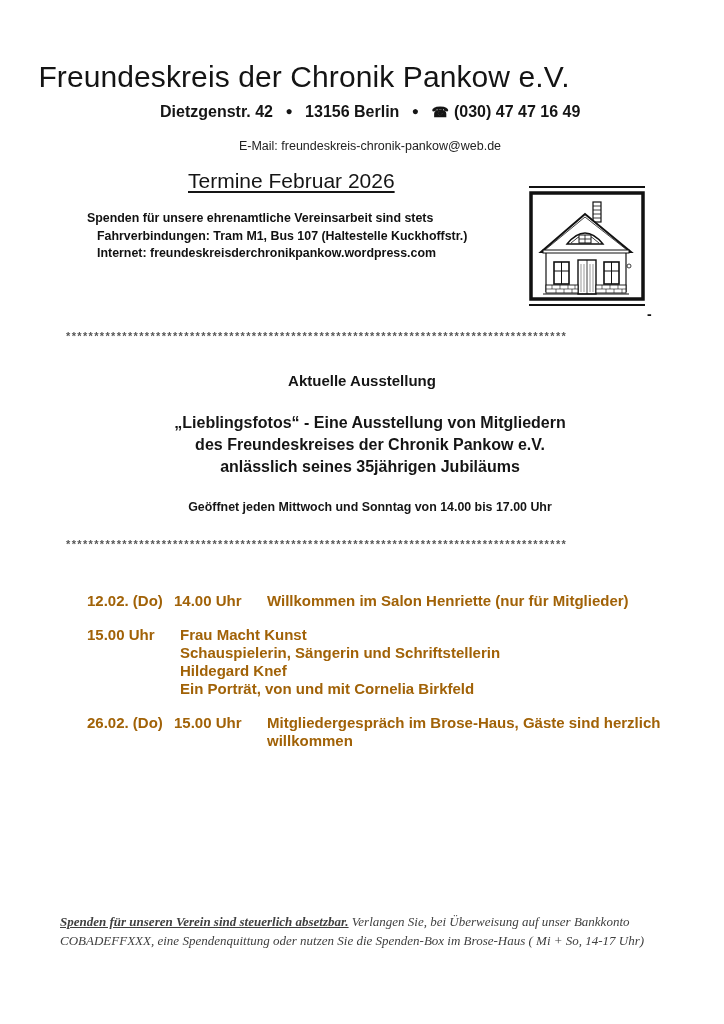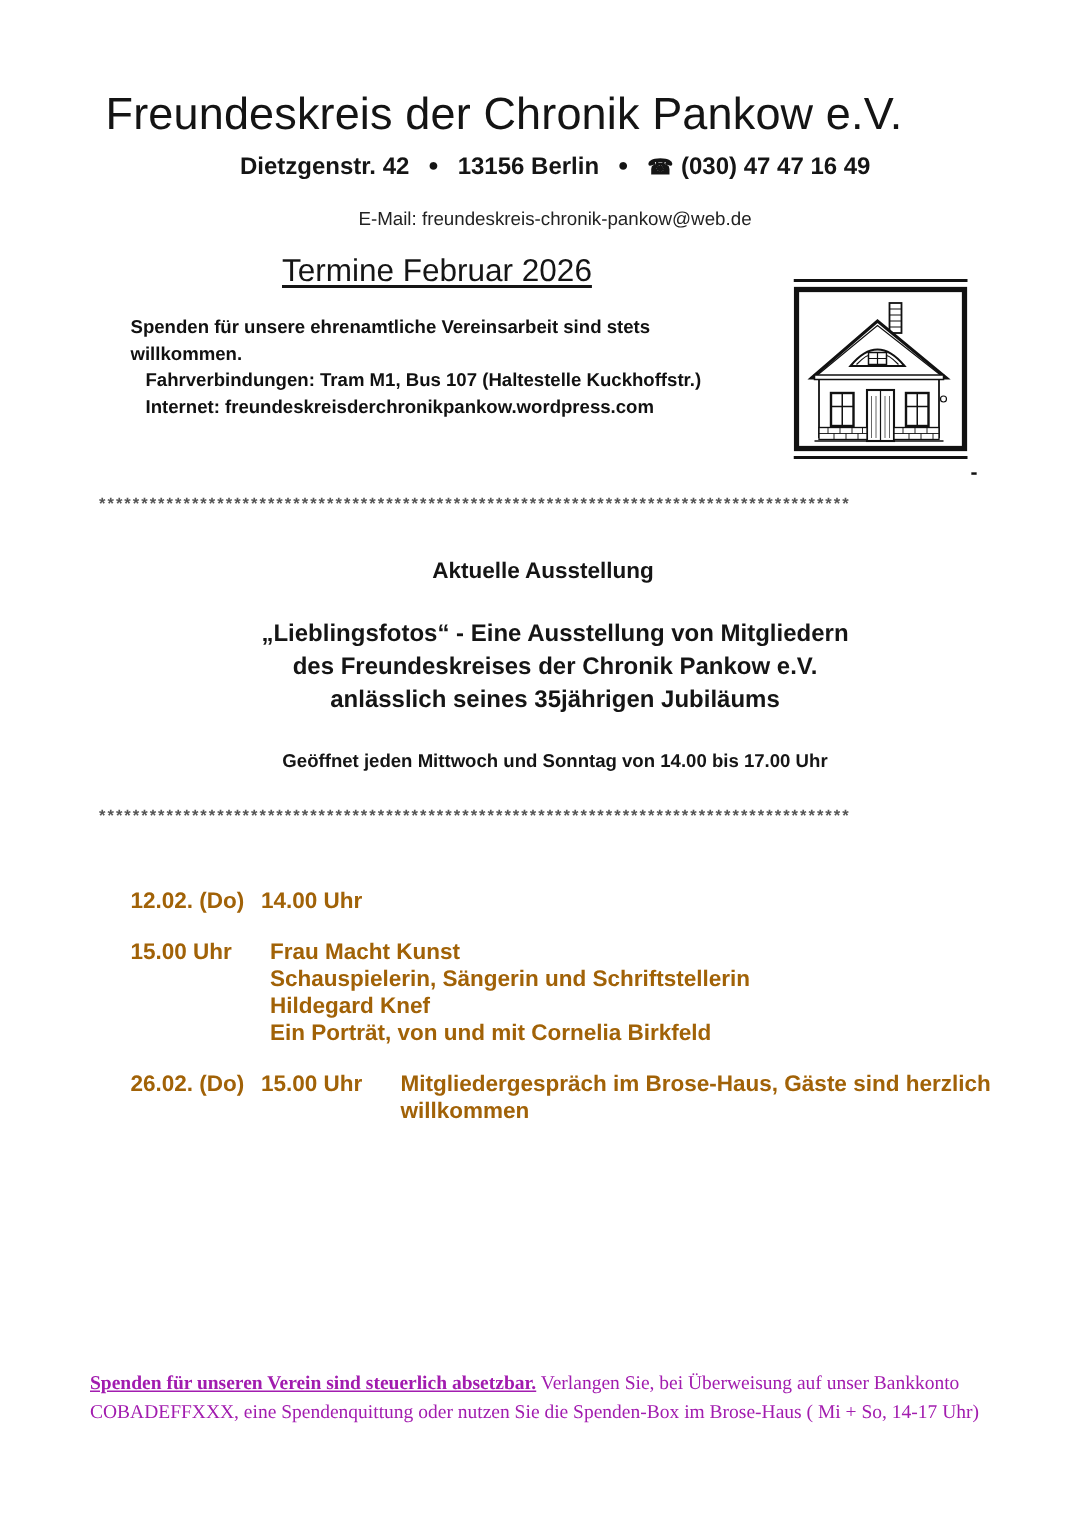--- a/index.html
+++ b/index.html
@@ -1,18 +1,18 @@
 <!DOCTYPE html>
 <html><head>
 <meta charset="utf-8">
 <style>
   html, body { margin: 0; padding: 0; background: #ffffff; }
   body { width: 724px; height: 1024px; position: relative; overflow: hidden; color: #111; font-family: "Liberation Sans", sans-serif; }
   .abs { position: absolute; white-space: nowrap; }
-  .org-title { left: 0; width: 608px; top: 60px; text-align: center; font-size: 30px; letter-spacing: 0.1px; color: #141414; margin-left: 32px; }
+  .org-title { left: 0; width: 608px; top: 60px; text-align: center; font-size: 30px; letter-spacing: 0.1px; color: #141414; }
   .address { left: 160px; top: 103px; font-size: 16px; font-weight: bold; color: #151515; }
   .address .dot { display: inline-block; margin: 0 8px; font-size: 12px; vertical-align: 2px; }
   .address .phone { font-size: 14px; margin-right: 5px; }
   .email { left: 0; width: 740px; top: 139px; text-align: center; font-size: 12.5px; color: #222; }
   .termine { left: 188px; top: 169px; font-size: 21px; text-decoration: underline; text-underline-offset: 3px; text-decoration-thickness: 1.5px; color: #151515; }
   .intro { left: 87px; top: 210px; font-size: 12.4px; font-weight: bold; line-height: 17.5px; color: #111; }
   .intro div { white-space: nowrap; }
   .intro .indent { padding-left: 10px; }
   .stars { left: 66px; top: 330px; font-size: 11px; letter-spacing: 1.35px; color: #555; font-weight: bold; }
   .stars2 { top: 538px; }
@@ -20,21 +20,21 @@
   .exhibit-title { left: 0; width: 740px; top: 412px; text-align: center; font-size: 16px; font-weight: bold; line-height: 22px; color: #151515; }
   .exhibit-title div { white-space: nowrap; }
   .opening { left: 0; width: 740px; top: 500px; text-align: center; font-size: 12.4px; font-weight: bold; color: #151515; }
   .events { left: 87px; top: 592px; font-size: 15px; font-weight: bold; color: #a16207; }
   .event { display: flex; margin-bottom: 16px; }
   .event .date { width: 87px; }
   .event .time { width: 93px; }
   .event .desc { line-height: 18px; }
   .event .desc div { white-space: nowrap; }
   .event .cell { line-height: 18px; }
-  .footer { left: 60px; top: 912px; width: 640px; font-family: "Liberation Serif", serif; font-size: 13px; line-height: 19px; color: #a21caf; }
+  .footer { left: 60px; top: 912px; width: 640px; font-family: "Liberation Serif", serif; font-size: 13px; line-height: 19px; color: #404040; font-style: italic; }
   .footer div { white-space: nowrap; }
   .footer .strong { font-weight: bold; text-decoration: underline; }
   .logo { left: 529px; top: 186px; width: 118px; height: 130px; }
 </style>
 </head>
 <body>
 
 <div class="abs org-title">Freundeskreis der Chronik Pankow e.V.</div>
 
 <div class="abs address">
@@ -44,21 +44,20 @@
   <span class="dot">●</span>
   <span class="phone">☎</span><span>(030) 47 47 16 49</span>
 </div>
 
 <div class="abs email">E-Mail: freundeskreis-chronik-pankow@web.de</div>
 
 <div class="abs termine">Termine Februar 2026</div>
 
 <div class="abs intro">
   <div>Spenden für  unsere  ehrenamtliche Vereinsarbeit sind stets</div>
-  <div>willkommen.</div>
   <div class="indent">Fahrverbindungen:  Tram M1, Bus 107 (Haltestelle Kuckhoffstr.)</div>
   <div class="indent">Internet:  freundeskreisderchronikpankow.wordpress.com</div>
 </div>
 
 <div class="abs logo">
   <svg width="118" height="130" viewBox="0 0 118 130" xmlns="http://www.w3.org/2000/svg">
 
     <rect x="0" y="0" width="116" height="2" fill="#111"></rect>
     <rect x="0" y="118" width="116" height="2" fill="#111"></rect>
 
@@ -139,20 +138,23 @@
 </div>
 
 <div class="abs opening">Geöffnet jeden Mittwoch und Sonntag von 14.00 bis 17.00 Uhr</div>
 
 <div class="abs stars stars2">*****************************************************************************************</div>
 
 <div class="abs events">
   <div class="event">
     <div class="cell date">12.02. (Do)</div>
     <div class="cell time">14.00 Uhr</div>
+    <div class="desc">
+      <div>Willkommen im Salon Henriette (nur für Mitglieder)</div>
+    </div>
   </div>
   <div class="event">
     <div class="cell time">15.00 Uhr</div>
     <div class="desc">
       <div>Frau Macht Kunst</div>
       <div>Schauspielerin, Sängerin und Schriftstellerin</div>
       <div>Hildegard Knef</div>
       <div>Ein Porträt, von und mit Cornelia Birkfeld</div>
     </div>
   </div>

